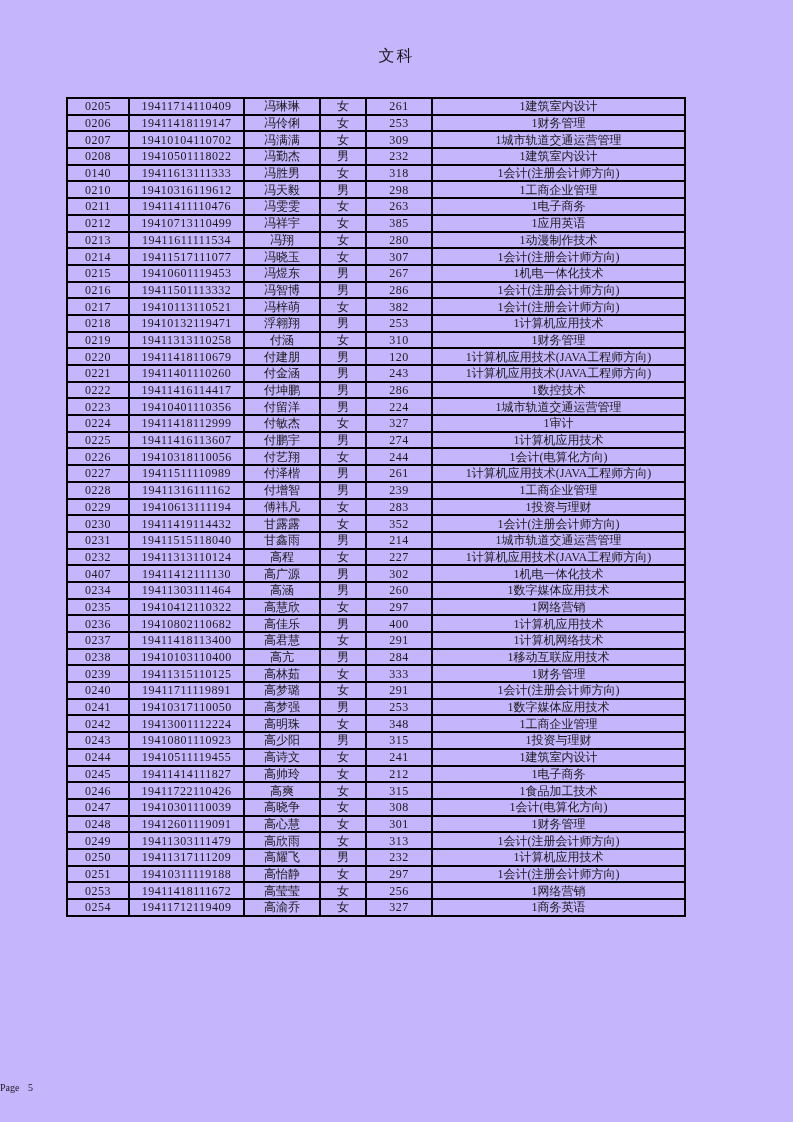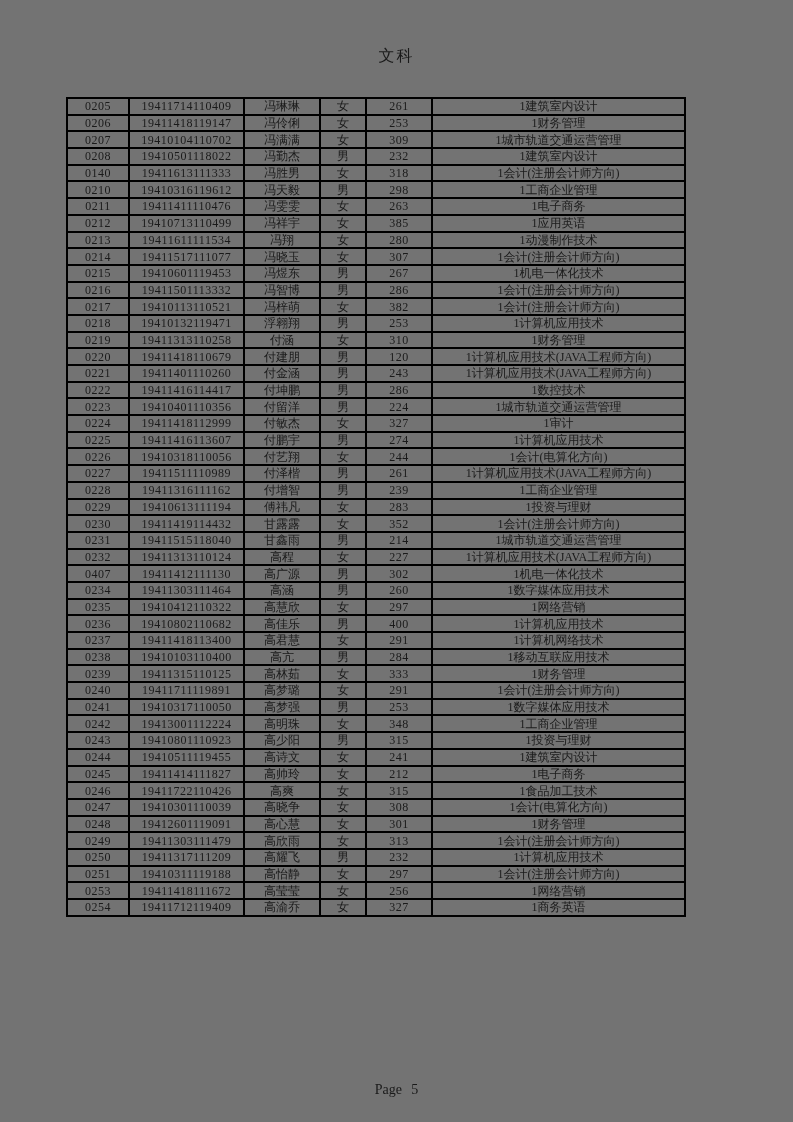--- a/index.html
+++ b/index.html
@@ -4,21 +4,21 @@
 <style>
   html, body {
     margin: 0;
     padding: 0;
     background: #ffffff;
   }
   .page {
     position: relative;
     width: 793px;
     height: 1122px;
-    background: #737373;
+    background: #c4b5fd;
     font-family: "Liberation Serif", "DejaVu Serif", serif;
     color: #1a1a1a;
     overflow: hidden;
   }
   .doc-title {
     position: absolute;
     top: 46px;
     left: 0;
     width: 100%;
     text-align: center;
@@ -52,22 +52,22 @@
   col.c-name   { width: 76px; }
   col.c-gender { width: 46px; }
   col.c-score  { width: 66px; }
   col.c-major  { width: 253px; }
   td.num { letter-spacing: 0.5px; }
   .page-footer {
     position: absolute;
     top: 1082px;
     left: 0;
     width: 100%;
-    text-align: center;
-    font-size: 14px;
+    text-align: left;
+    font-size: 10px;
     word-spacing: 6px;
     color: #1a1a1a;
   }
 </style>
 </head>
 <body>
 
 <div class="page">
 
   <div class="doc-title">文科</div>

